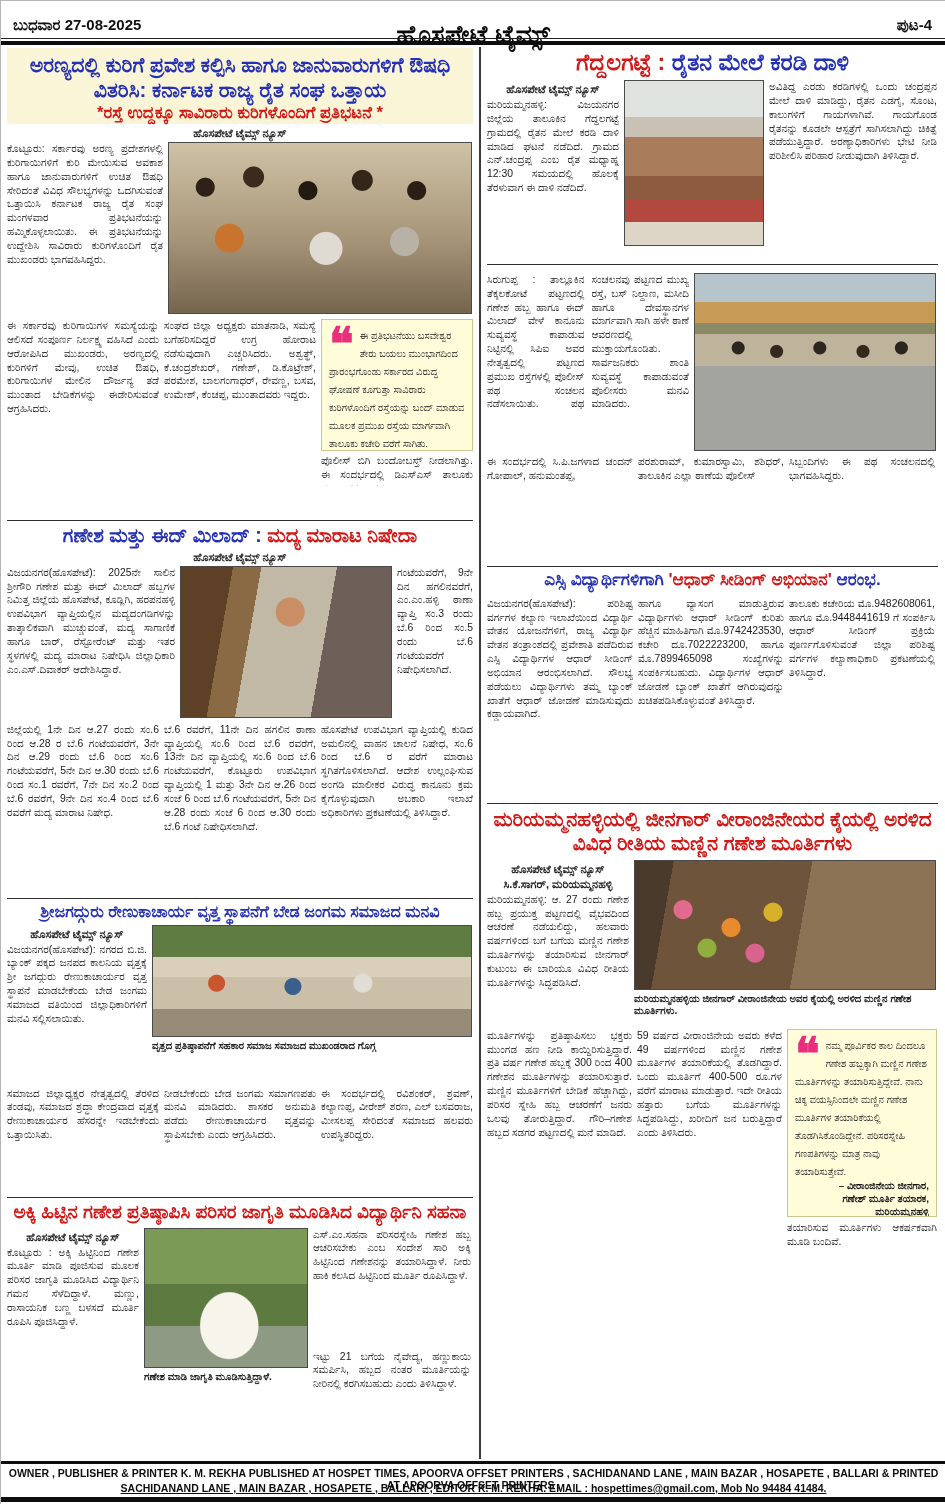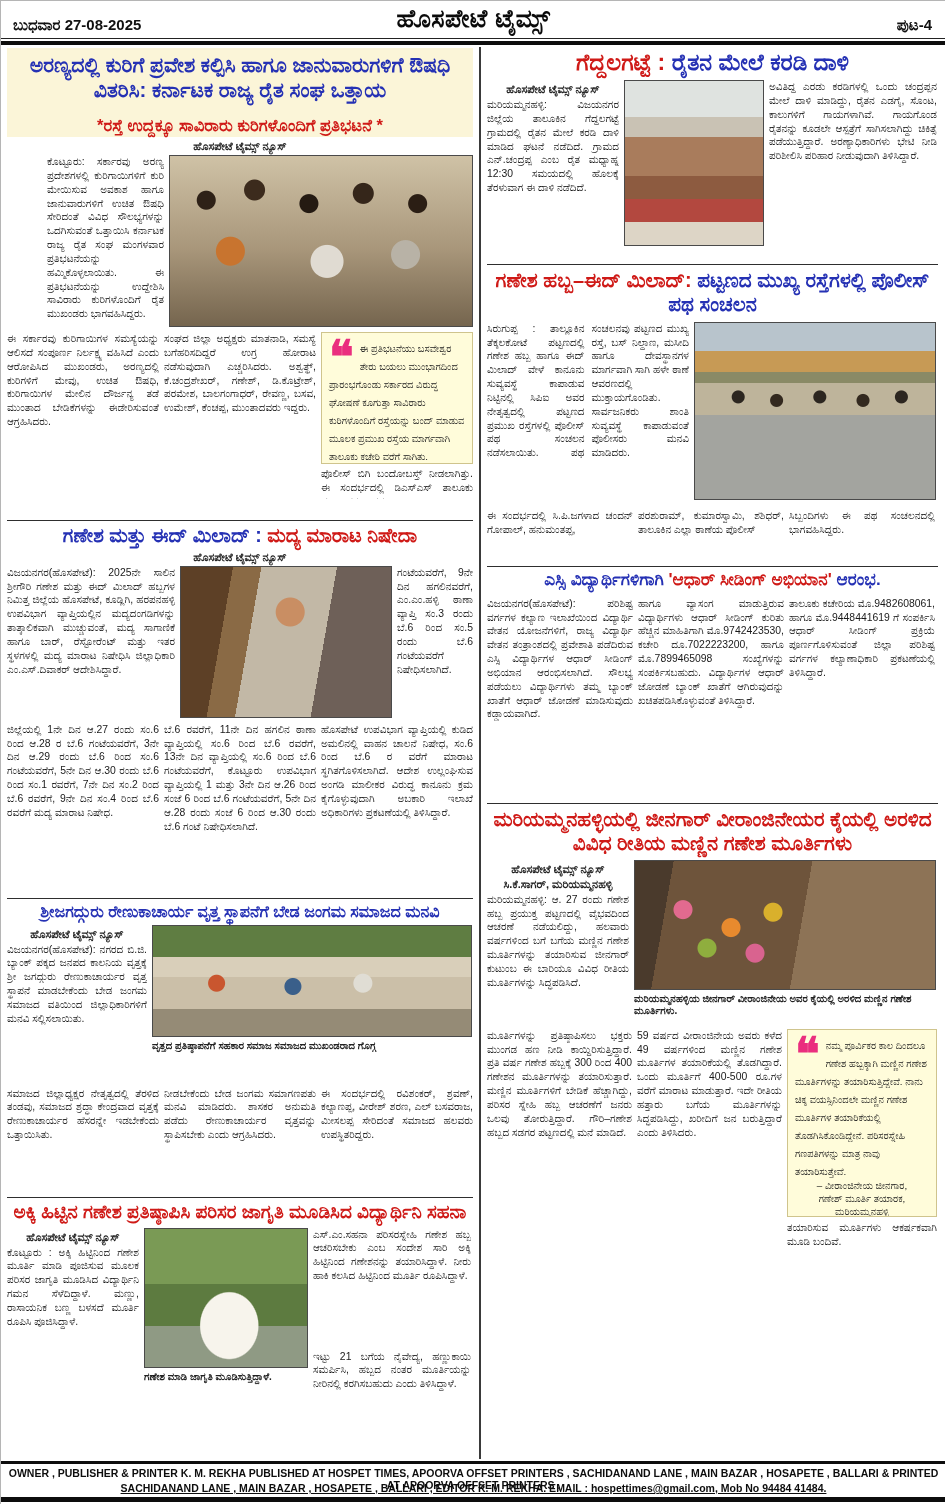--- a/index.html
+++ b/index.html
@@ -1,36 +1,36 @@
 <!DOCTYPE html>
 <html><head>
 <meta charset="utf-8">
 <style>
   html,body{margin:0;padding:0;background:#dcdcdc;font-family:"Liberation Sans",sans-serif;}
   .page{position:relative;width:945px;height:1504px;margin:0 auto;background:#ffffff;overflow:hidden;border:1px solid #b5b5b5;}
   
   .hdr-date{position:absolute;left:12px;top:15px;font-size:15px;font-weight:bold;color:#111;}
-  .hdr-title{position:absolute;left:0;right:0;top:3px;text-align:center;font-size:25px;font-weight:bold;color:#0a0a0a;letter-spacing:.5px;}
+  .hdr-title{position:absolute;left:0;right:0;top:19px;text-align:center;font-size:25px;font-weight:bold;color:#0a0a0a;letter-spacing:.5px;}
   .hdr-page{position:absolute;right:14px;top:15px;font-size:15px;font-weight:bold;color:#111;}
   .rule-thin{position:absolute;left:0;right:0;top:37px;border-top:1.5px solid #222;}
   .rule-thick{position:absolute;left:0;right:0;top:40px;height:4px;background:#0d0d0d;}
   .vdiv{position:absolute;left:478px;top:46px;width:1.5px;height:1412px;background:#3a3a3a;}
   .sep{position:absolute;height:0;border-top:1.5px solid #2e2e2e;}
   
   .art{position:absolute;overflow:hidden;}
   .headline{text-align:center;font-weight:bold;line-height:1.22;}
   .blue{color:#2531b4;} .red{color:#cf1a17;}
   .byline{text-align:center;font-weight:bold;font-size:11px;color:#222;margin:3px 0 2px;}
   .btxt{font-size:10.4px;line-height:1.33;text-align:justify;color:#191919;overflow:hidden;}
   .row{display:flex;gap:5px;}
   .photo{border:1px solid #4a4a4a;flex:none;box-sizing:border-box;}
   .cap{font-size:10px;font-weight:bold;color:#222;line-height:1.25;}
   .qbox{background:#fffcda;border:1px solid #cfc48d;padding:5px 7px;overflow:hidden;box-sizing:border-box;}
   .qmk{float:left;color:#ea2e7e;font-size:46px;line-height:34px;font-weight:bold;font-family:"DejaVu Serif",serif;margin:2px 6px 0 0;}
-  .sig{font-weight:normal;text-align:center;}
+  .sig{font-weight:bold;text-align:right;}
   .yellow-head{background:#fbf5d8;padding:4px 2px 2px;}
   
   .ph-a{background:
     radial-gradient(circle at 12% 26%,#2e2117 0 9px,transparent 10px),
     radial-gradient(circle at 28% 20%,#3c2b1d 0 10px,transparent 11px),
     radial-gradient(circle at 46% 28%,#241a12 0 9px,transparent 10px),
     radial-gradient(circle at 64% 22%,#35261a 0 10px,transparent 11px),
     radial-gradient(circle at 82% 28%,#2b1e14 0 9px,transparent 10px),
     radial-gradient(circle at 20% 56%,#c8742f 0 14px,transparent 15px),
     radial-gradient(circle at 52% 62%,#e0dbd2 0 16px,transparent 17px),
@@ -75,25 +75,25 @@
   <div class="hdr-date">ಬುಧವಾರ 27-08-2025</div>
   <div class="hdr-title">ಹೊಸಪೇಟೆ ಟೈಮ್ಸ್</div>
   <div class="hdr-page">ಪುಟ-4</div>
   <div class="rule-thin"></div>
   <div class="rule-thick"></div>
   <div class="vdiv"></div>
 
   <div class="art" id="art-a" style="left:6px;top:47px;width:466px;height:471px;">
     <div class="yellow-head">
       <div class="headline blue" style="font-size:20.5px;">ಅರಣ್ಯದಲ್ಲಿ ಕುರಿಗೆ ಪ್ರವೇಶ ಕಲ್ಪಿಸಿ ಹಾಗೂ ಜಾನುವಾರುಗಳಿಗೆ ಔಷಧಿ ವಿತರಿಸಿ: ಕರ್ನಾಟಕ ರಾಜ್ಯ ರೈತ ಸಂಘ ಒತ್ತಾಯ</div>
-      <div class="headline red" style="font-size:16.5px;margin-top:13px;">*ರಸ್ತೆ ಉದ್ದಕ್ಕೂ ಸಾವಿರಾರು ಕುರಿಗಳೊಂದಿಗೆ ಪ್ರತಿಭಟನೆ *</div>
+      <div class="headline red" style="font-size:16.5px;margin-top:0;">*ರಸ್ತೆ ಉದ್ದಕ್ಕೂ ಸಾವಿರಾರು ಕುರಿಗಳೊಂದಿಗೆ ಪ್ರತಿಭಟನೆ *</div>
     </div>
     <div class="byline">ಹೊಸಪೇಟೆ ಟೈಮ್ಸ್ ನ್ಯೂಸ್</div>
     <div class="row">
-      <div class="btxt" style="width:156px;height:172px;margin-left:40px;">ಕೊಟ್ಟೂರು: ಸರ್ಕಾರವು ಅರಣ್ಯ ಪ್ರದೇಶಗಳಲ್ಲಿ ಕುರಿಗಾಯಿಗಳಿಗೆ ಕುರಿ ಮೇಯಿಸುವ ಅವಕಾಶ ಹಾಗೂ ಜಾನುವಾರುಗಳಿಗೆ ಉಚಿತ ಔಷಧಿ ಸೇರಿದಂತೆ ವಿವಿಧ ಸೌಲಭ್ಯಗಳನ್ನು ಒದಗಿಸುವಂತೆ ಒತ್ತಾಯಿಸಿ ಕರ್ನಾಟಕ ರಾಜ್ಯ ರೈತ ಸಂಘ ಮಂಗಳವಾರ ಪ್ರತಿಭಟನೆಯನ್ನು ಹಮ್ಮಿಕೊಳ್ಳಲಾಯಿತು. ಈ ಪ್ರತಿಭಟನೆಯನ್ನು ಉದ್ದೇಶಿಸಿ ಸಾವಿರಾರು ಕುರಿಗಳೊಂದಿಗೆ ರೈತ ಮುಖಂಡರು ಭಾಗವಹಿಸಿದ್ದರು.</div>
+      <div class="btxt" style="width:156px;height:172px;">ಕೊಟ್ಟೂರು: ಸರ್ಕಾರವು ಅರಣ್ಯ ಪ್ರದೇಶಗಳಲ್ಲಿ ಕುರಿಗಾಯಿಗಳಿಗೆ ಕುರಿ ಮೇಯಿಸುವ ಅವಕಾಶ ಹಾಗೂ ಜಾನುವಾರುಗಳಿಗೆ ಉಚಿತ ಔಷಧಿ ಸೇರಿದಂತೆ ವಿವಿಧ ಸೌಲಭ್ಯಗಳನ್ನು ಒದಗಿಸುವಂತೆ ಒತ್ತಾಯಿಸಿ ಕರ್ನಾಟಕ ರಾಜ್ಯ ರೈತ ಸಂಘ ಮಂಗಳವಾರ ಪ್ರತಿಭಟನೆಯನ್ನು ಹಮ್ಮಿಕೊಳ್ಳಲಾಯಿತು. ಈ ಪ್ರತಿಭಟನೆಯನ್ನು ಉದ್ದೇಶಿಸಿ ಸಾವಿರಾರು ಕುರಿಗಳೊಂದಿಗೆ ರೈತ ಮುಖಂಡರು ಭಾಗವಹಿಸಿದ್ದರು.</div>
       <div class="photo ph-a" style="width:304px;height:172px;"></div>
     </div>
     <div class="row" style="margin-top:5px;">
       <div class="btxt" style="width:152px;height:168px;">ಈ ಸರ್ಕಾರವು ಕುರಿಗಾಯಿಗಳ ಸಮಸ್ಯೆಯನ್ನು ಆಲಿಸದೆ ಸಂಪೂರ್ಣ ನಿರ್ಲಕ್ಷ್ಯ ವಹಿಸಿದೆ ಎಂದು ಆರೋಪಿಸಿದ ಮುಖಂಡರು, ಅರಣ್ಯದಲ್ಲಿ ಕುರಿಗಳಿಗೆ ಮೇವು, ಉಚಿತ ಔಷಧಿ, ಕುರಿಗಾಯಿಗಳ ಮೇಲಿನ ದೌರ್ಜನ್ಯ ತಡೆ ಮುಂತಾದ ಬೇಡಿಕೆಗಳನ್ನು ಈಡೇರಿಸುವಂತೆ ಆಗ್ರಹಿಸಿದರು.</div>
       <div class="btxt" style="width:152px;height:168px;">ಸಂಘದ ಜಿಲ್ಲಾ ಅಧ್ಯಕ್ಷರು ಮಾತನಾಡಿ, ಸಮಸ್ಯೆ ಬಗೆಹರಿಸದಿದ್ದರೆ ಉಗ್ರ ಹೋರಾಟ ನಡೆಸುವುದಾಗಿ ಎಚ್ಚರಿಸಿದರು. ಅಶ್ವತ್ಥ್, ಕೆ.ಚಂದ್ರಶೇಖರ್, ಗಣೇಶ್, ಡಿ.ಕೊಟ್ರೇಶ್, ಪರಮೇಶ, ಬಾಲಗಂಗಾಧರ್, ರೇವಣ್ಣ, ಬಸವ, ಉಮೇಶ್, ಕೆಂಚಪ್ಪ, ಮುಂತಾದವರು ಇದ್ದರು.</div>
       <div style="width:152px;">
         <div class="qbox" style="height:132px;">
           <span class="qmk">❝</span>
           <span class="btxt" style="font-size:9.8px;">ಈ ಪ್ರತಿಭಟನೆಯು ಬಸವೇಶ್ವರ ತೇರು ಬಯಲು ಮುಂಭಾಗದಿಂದ ಪ್ರಾರಂಭಗೊಂಡು ಸರ್ಕಾರದ ವಿರುದ್ಧ ಘೋಷಣೆ ಕೂಗುತ್ತಾ ಸಾವಿರಾರು ಕುರಿಗಳೊಂದಿಗೆ ರಸ್ತೆಯನ್ನು ಬಂದ್ ಮಾಡುವ ಮೂಲಕ ಪ್ರಮುಖ ರಸ್ತೆಯ ಮಾರ್ಗವಾಗಿ ತಾಲೂಕು ಕಚೇರಿ ವರೆಗೆ ಸಾಗಿತು.</span>
         </div>
@@ -172,28 +172,25 @@
         <div class="btxt" style="height:148px;">ಮರಿಯಮ್ಮನಹಳ್ಳಿ: ವಿಜಯನಗರ ಜಿಲ್ಲೆಯ ತಾಲೂಕಿನ ಗೆದ್ದಲಗಟ್ಟೆ ಗ್ರಾಮದಲ್ಲಿ ರೈತನ ಮೇಲೆ ಕರಡಿ ದಾಳಿ ಮಾಡಿದ ಘಟನೆ ನಡೆದಿದೆ. ಗ್ರಾಮದ ಎನ್.ಚಂದ್ರಪ್ಪ ಎಂಬ ರೈತ ಮಧ್ಯಾಹ್ನ 12:30 ಸಮಯದಲ್ಲಿ ಹೊಲಕ್ಕೆ ತೆರಳುವಾಗ ಈ ದಾಳಿ ನಡೆದಿದೆ.</div>
       </div>
       <div class="photo ph-e" style="width:140px;height:166px;"></div>
       <div class="btxt" style="width:168px;height:168px;">ಅವಿತಿದ್ದ ಎರಡು ಕರಡಿಗಳಲ್ಲಿ ಒಂದು ಚಂದ್ರಪ್ಪನ ಮೇಲೆ ದಾಳಿ ಮಾಡಿದ್ದು, ರೈತನ ಎಡಗೈ, ಸೊಂಟ, ಕಾಲುಗಳಿಗೆ ಗಾಯಗಳಾಗಿವೆ. ಗಾಯಗೊಂಡ ರೈತನನ್ನು ಕೂಡಲೇ ಆಸ್ಪತ್ರೆಗೆ ಸಾಗಿಸಲಾಗಿದ್ದು ಚಿಕಿತ್ಸೆ ಪಡೆಯುತ್ತಿದ್ದಾರೆ. ಅರಣ್ಯಾಧಿಕಾರಿಗಳು ಭೇಟಿ ನೀಡಿ ಪರಿಶೀಲಿಸಿ ಪರಿಹಾರ ನೀಡುವುದಾಗಿ ತಿಳಿಸಿದ್ದಾರೆ.</div>
     </div>
   </div>
 
   <div class="sep" style="left:486px;width:451px;top:263px;"></div>
 
   <div class="art" id="art-f" style="left:486px;top:267px;width:451px;height:295px;">
-    <div class="headline" style="font-size:20px;">
-      <span class="red">ಗಣೇಶ ಹಬ್ಬ–ಈದ್ ಮಿಲಾದ್: </span><span class="blue">ಪಟ್ಟಣದ ಮುಖ್ಯ ರಸ್ತೆಗಳಲ್ಲಿ ಪೊಲೀಸ್ ಪಥ ಸಂಚಲನ</span>
-    </div>
     <div class="row" style="margin-top:5px;">
       <div class="btxt" style="width:202px;height:182px;column-count:2;column-gap:7px;">ಸಿರುಗುಪ್ಪ : ತಾಲ್ಲೂಕಿನ ತೆಕ್ಕಲಕೋಟೆ ಪಟ್ಟಣದಲ್ಲಿ ಗಣೇಶ ಹಬ್ಬ ಹಾಗೂ ಈದ್ ಮಿಲಾದ್ ವೇಳೆ ಕಾನೂನು ಸುವ್ಯವಸ್ಥೆ ಕಾಪಾಡುವ ನಿಟ್ಟಿನಲ್ಲಿ ಸಿಪಿಐ ಅವರ ನೇತೃತ್ವದಲ್ಲಿ ಪಟ್ಟಣದ ಪ್ರಮುಖ ರಸ್ತೆಗಳಲ್ಲಿ ಪೊಲೀಸ್ ಪಥ ಸಂಚಲನ ನಡೆಸಲಾಯಿತು. ಪಥ ಸಂಚಲನವು ಪಟ್ಟಣದ ಮುಖ್ಯ ರಸ್ತೆ, ಬಸ್ ನಿಲ್ದಾಣ, ಮಸೀದಿ ಹಾಗೂ ದೇವಸ್ಥಾನಗಳ ಮಾರ್ಗವಾಗಿ ಸಾಗಿ ಹಳೇ ಠಾಣೆ ಆವರಣದಲ್ಲಿ ಮುಕ್ತಾಯಗೊಂಡಿತು. ಸಾರ್ವಜನಿಕರು ಶಾಂತಿ ಸುವ್ಯವಸ್ಥೆ ಕಾಪಾಡುವಂತೆ ಪೊಲೀಸರು ಮನವಿ ಮಾಡಿದರು.</div>
       <div class="photo ph-f" style="width:242px;height:178px;"></div>
     </div>
-    <div class="row" style="margin-top:5px;">
+    <div class="row" style="">
       <div class="btxt" style="width:146px;height:44px;">ಈ ಸಂದರ್ಭದಲ್ಲಿ ಸಿ.ಪಿ.ಜಗಳಾದ ಚಂದನ್ ಗೋಪಾಲ್, ಹನುಮಂತಪ್ಪ,</div>
       <div class="btxt" style="width:146px;height:44px;">ಪರಶುರಾಮ್, ಕುಮಾರಸ್ವಾಮಿ, ಶಶಿಧರ್, ತಾಲೂಕಿನ ಎಲ್ಲಾ ಠಾಣೆಯ ಪೊಲೀಸ್</div>
       <div class="btxt" style="width:146px;height:44px;">ಸಿಬ್ಬಂದಿಗಳು ಈ ಪಥ ಸಂಚಲನದಲ್ಲಿ ಭಾಗವಹಿಸಿದ್ದರು.</div>
     </div>
   </div>
 
   <div class="sep" style="left:486px;width:451px;top:565px;"></div>
 
   <div class="art" id="art-g" style="left:486px;top:569px;width:451px;height:230px;">
     <div class="headline" style="font-size:17px;">

